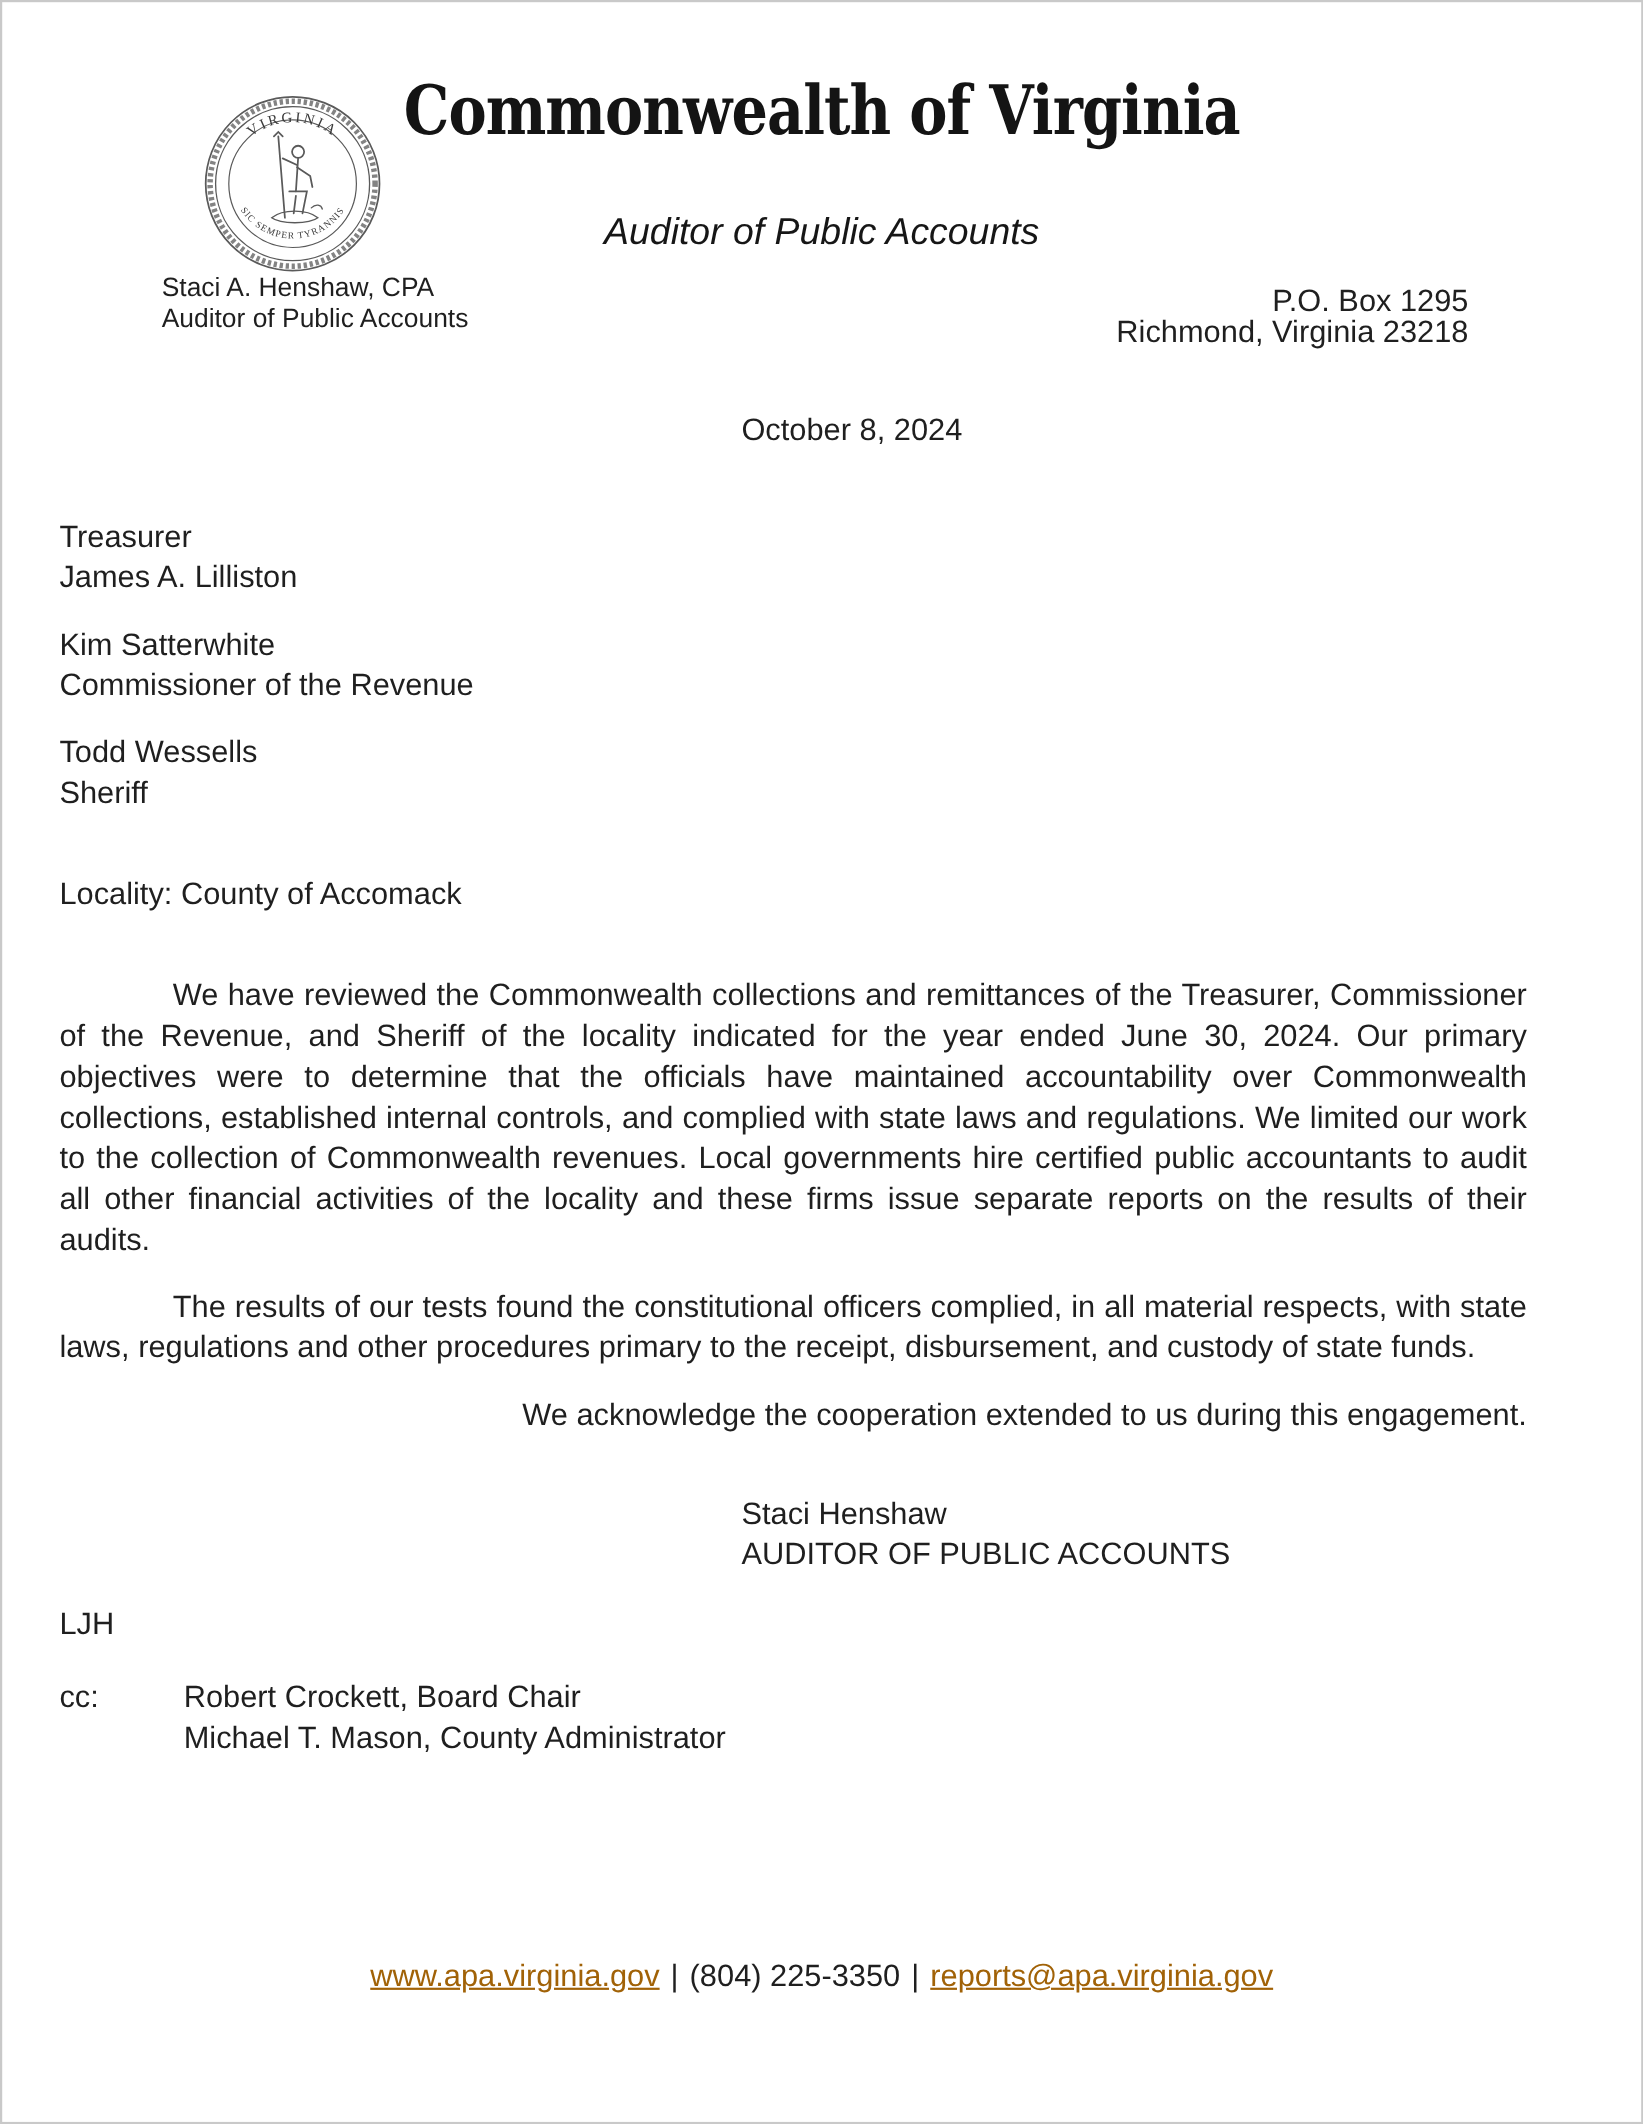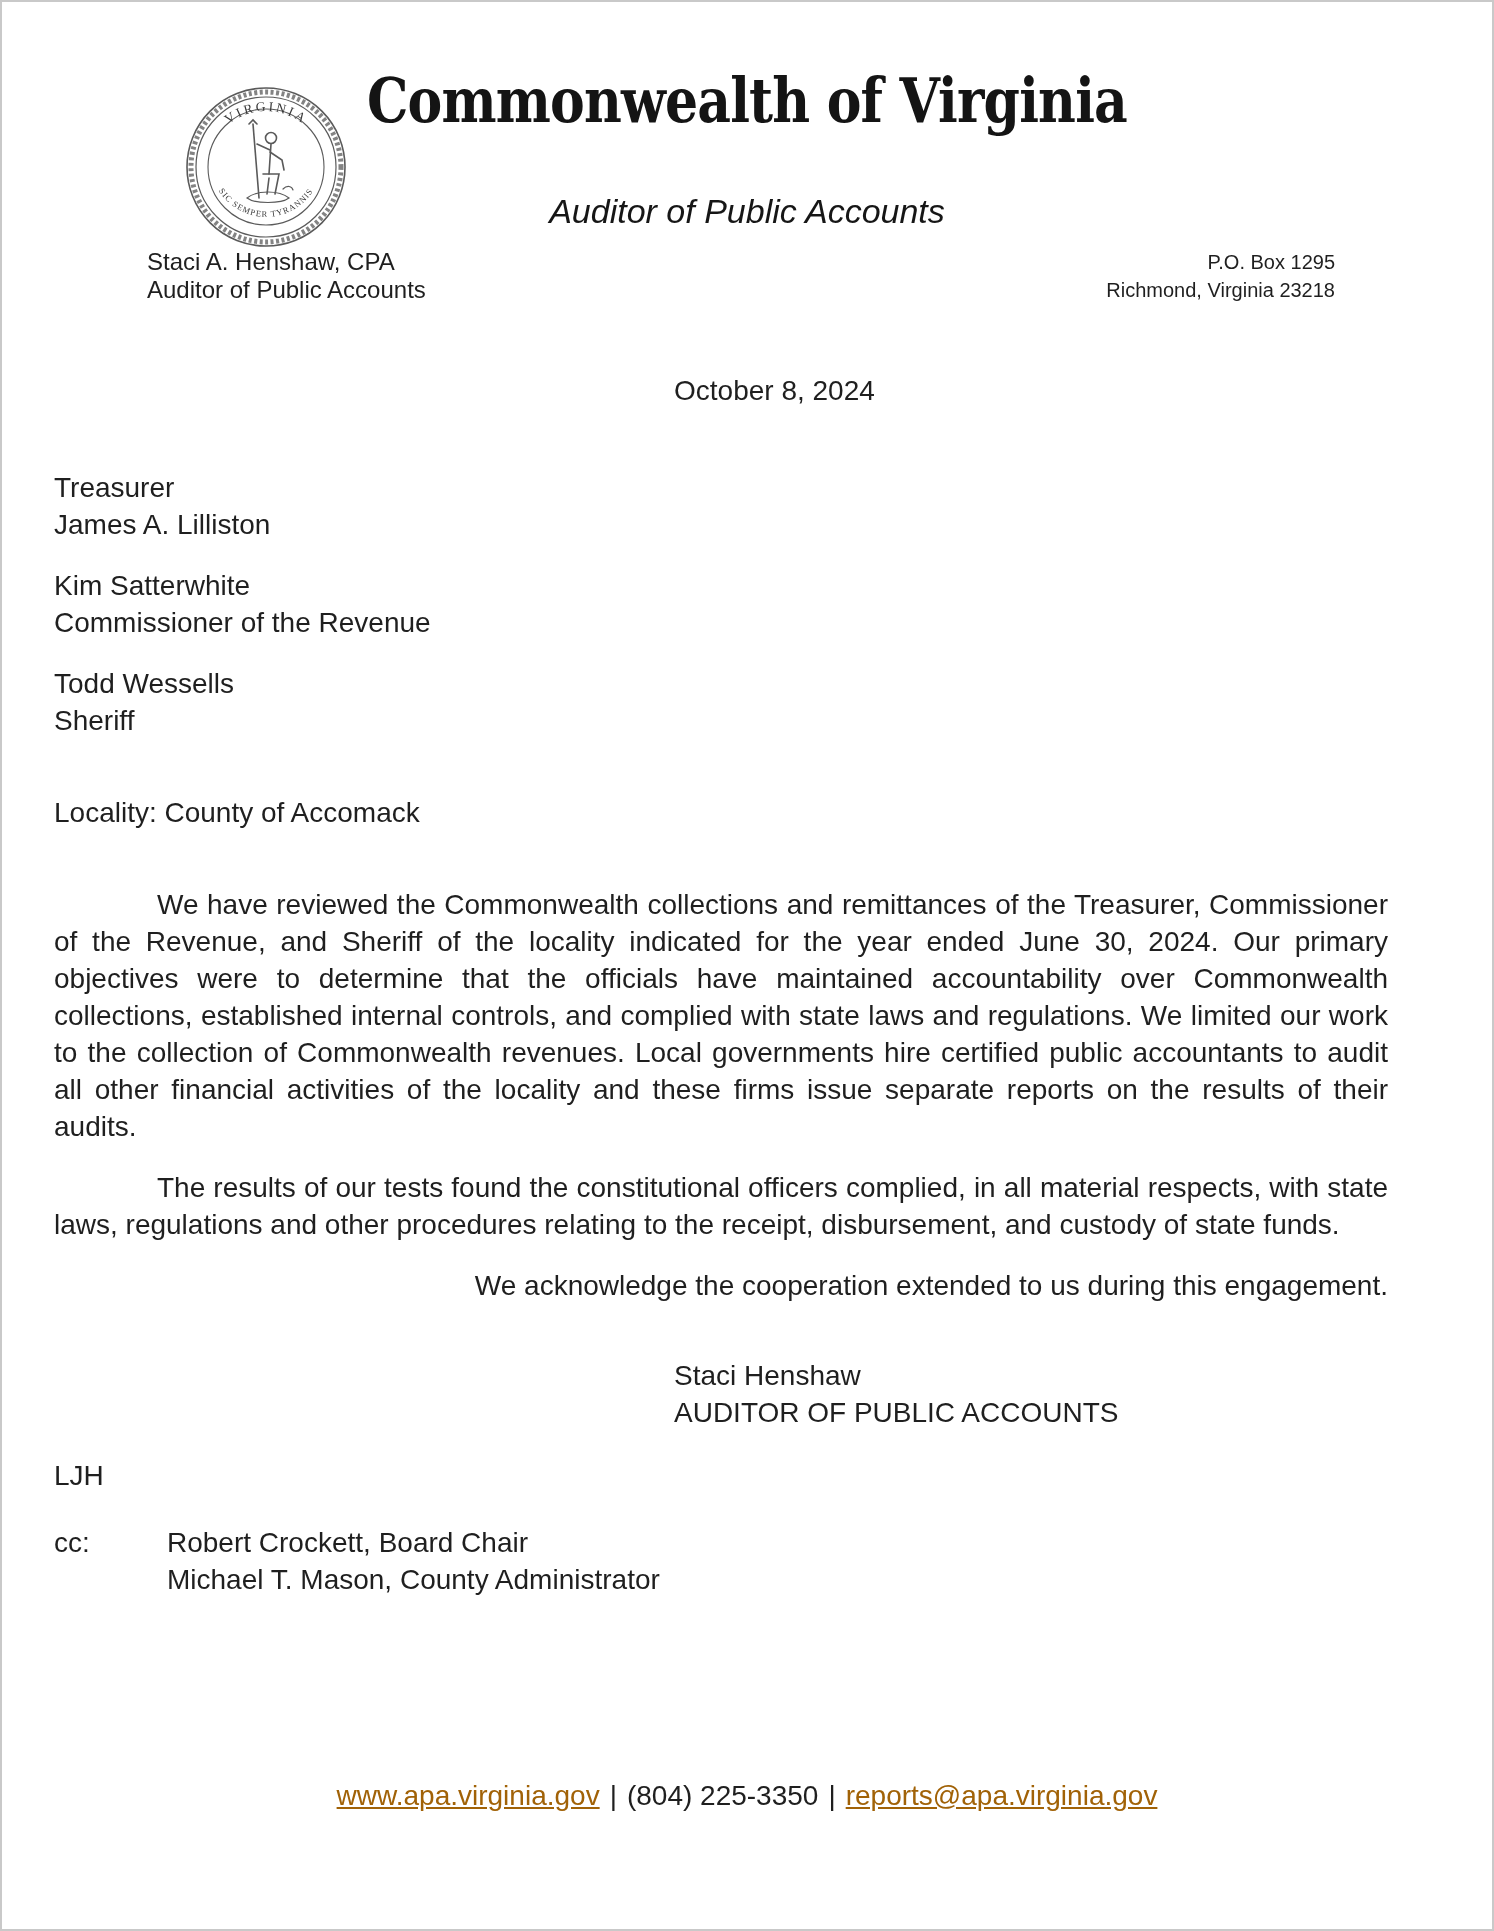--- a/index.html
+++ b/index.html
@@ -49,22 +49,22 @@
 
   .official-block {
     position: absolute;
     left: 145px; top: 246px;
     font-size: 24px;
     line-height: 28px;
   }
 
   .address-block {
     position: absolute;
-    right: 157px; top: 246px;
-    font-size: 20px;
+    right: 157px; top: 258px;
+    font-size: 28px;
     line-height: 28px;
     text-align: right;
   }
 
   
   .content {
     padding: 0 104px 0 52px;
     font-size: 28px;
     line-height: 37px;
   }
@@ -169,21 +169,21 @@
 
   <div class="recipient-block">
     <div>Todd Wessells</div>
     <div>Sheriff</div>
   </div>
 
   <div class="locality-line">Locality: County of Accomack</div>
 
   <p class="para para-first">We have reviewed the Commonwealth collections and remittances of the Treasurer, Commissioner of the Revenue, and Sheriff of the locality indicated for the year ended June 30, 2024. Our primary objectives were to determine that the officials have maintained accountability over Commonwealth collections, established internal controls, and complied with state laws and regulations. We limited our work to the collection of Commonwealth revenues. Local governments hire certified public accountants to audit all other financial activities of the locality and these firms issue separate reports on the results of their audits.</p>
 
-  <p class="para para-next">The results of our tests found the constitutional officers complied, in all material respects, with state laws, regulations and other procedures relating to the receipt, disbursement, and custody of state funds.</p>
+  <p class="para para-next">The results of our tests found the constitutional officers complied, in all material respects, with state laws, regulations and other procedures primary to the receipt, disbursement, and custody of state funds.</p>
 
   <p class="para para-plain">We acknowledge the cooperation extended to us during this engagement.</p>
 
   <div class="signature-block">
     <div>Staci Henshaw</div>
     <div>AUDITOR OF PUBLIC ACCOUNTS</div>
   </div>
 
   <div class="initials-line">LJH</div>
 

